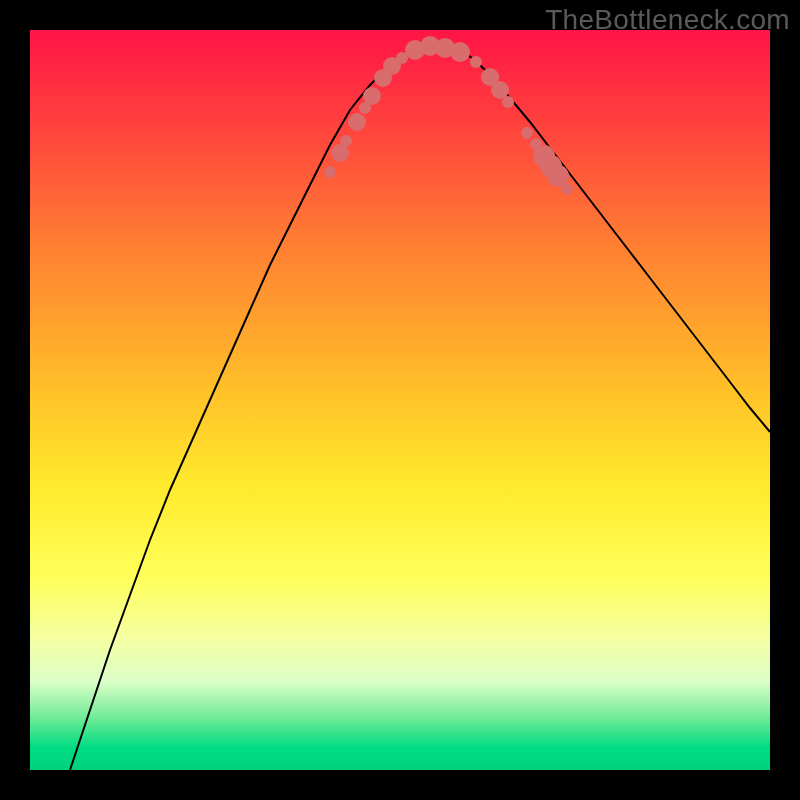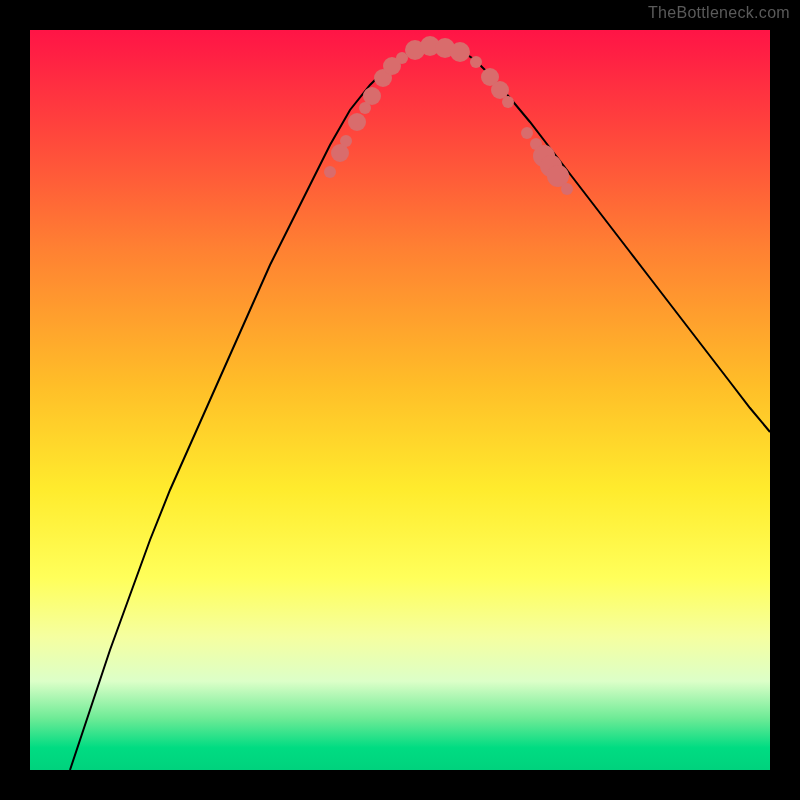--- a/index.html
+++ b/index.html
@@ -30,21 +30,21 @@
       rgb(110, 235, 150) 93%,
       rgb(0, 220, 130)  97%,
       rgb(0, 210, 125) 100%
     );
   }
   .watermark {
     position: absolute;
     top: 4px;
     right: 10px;
     color: #5a5a5a;
-    font-size: 16px;
+    font-size: 28px;
     font-weight: 500;
     letter-spacing: 0.3px;
     z-index: 20;
   }
   svg.plot {
     position: absolute;
     left: 0;
     top: 0;
     width: 740px;
     height: 740px;

